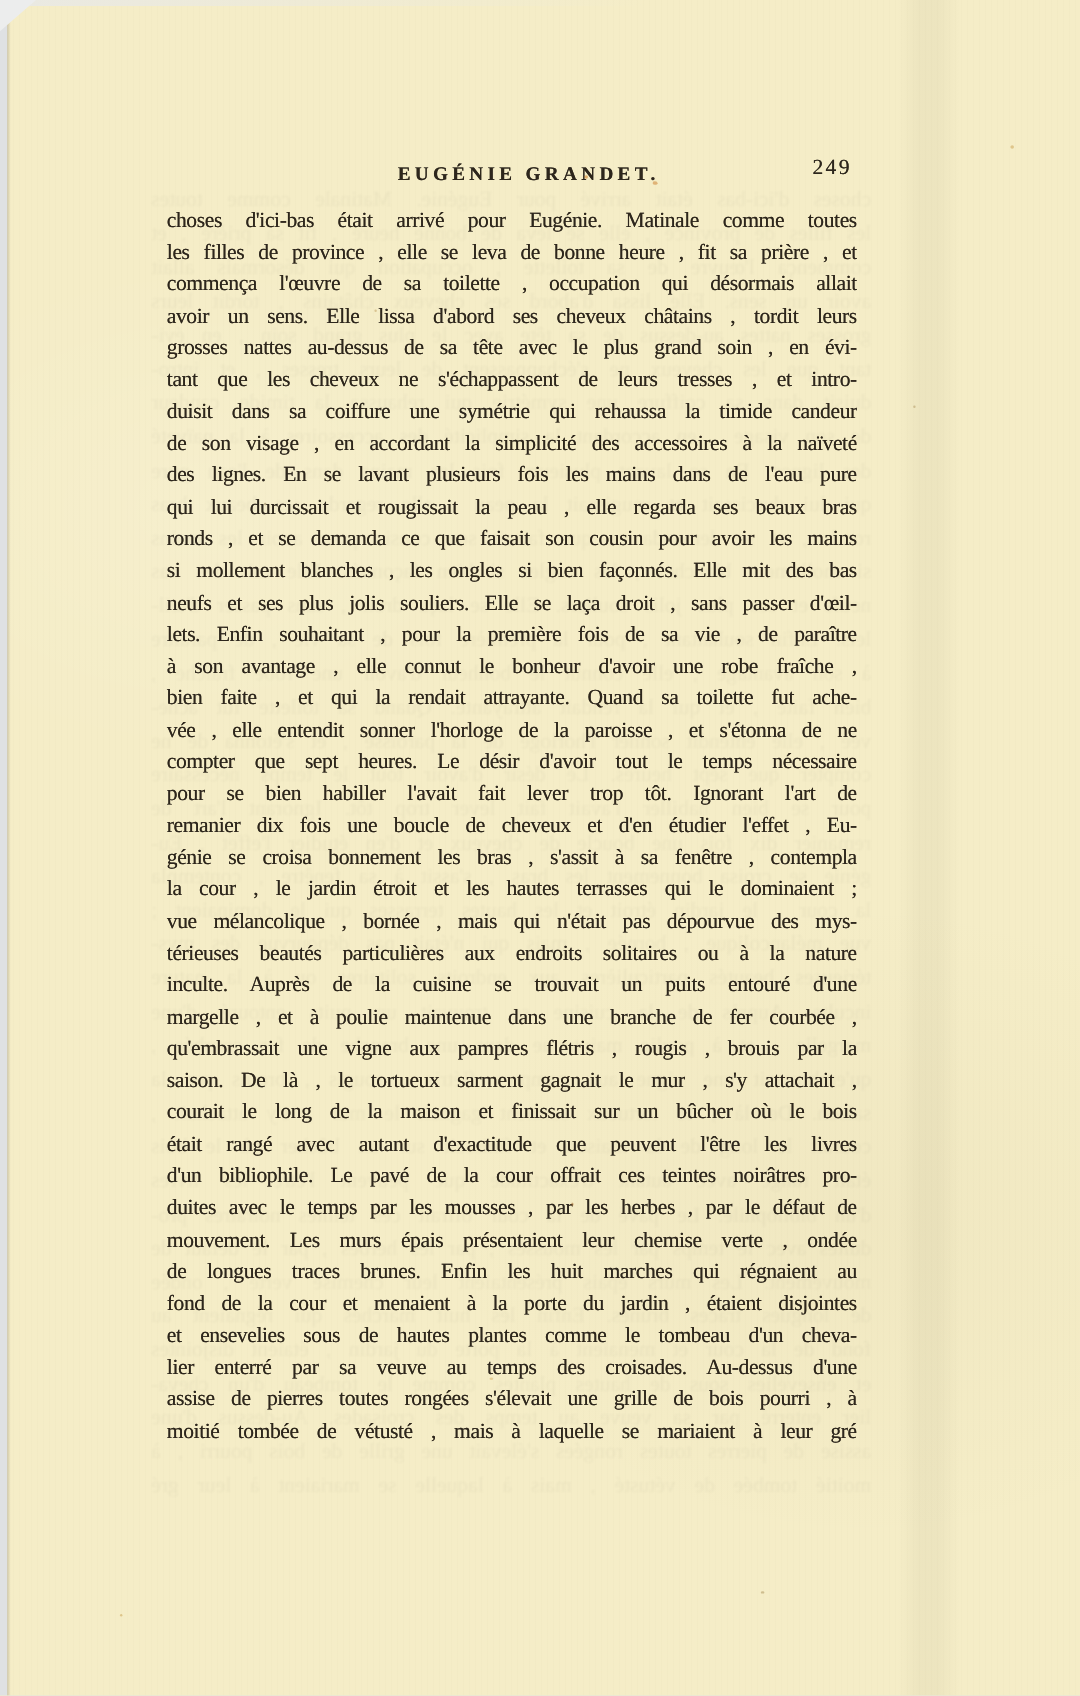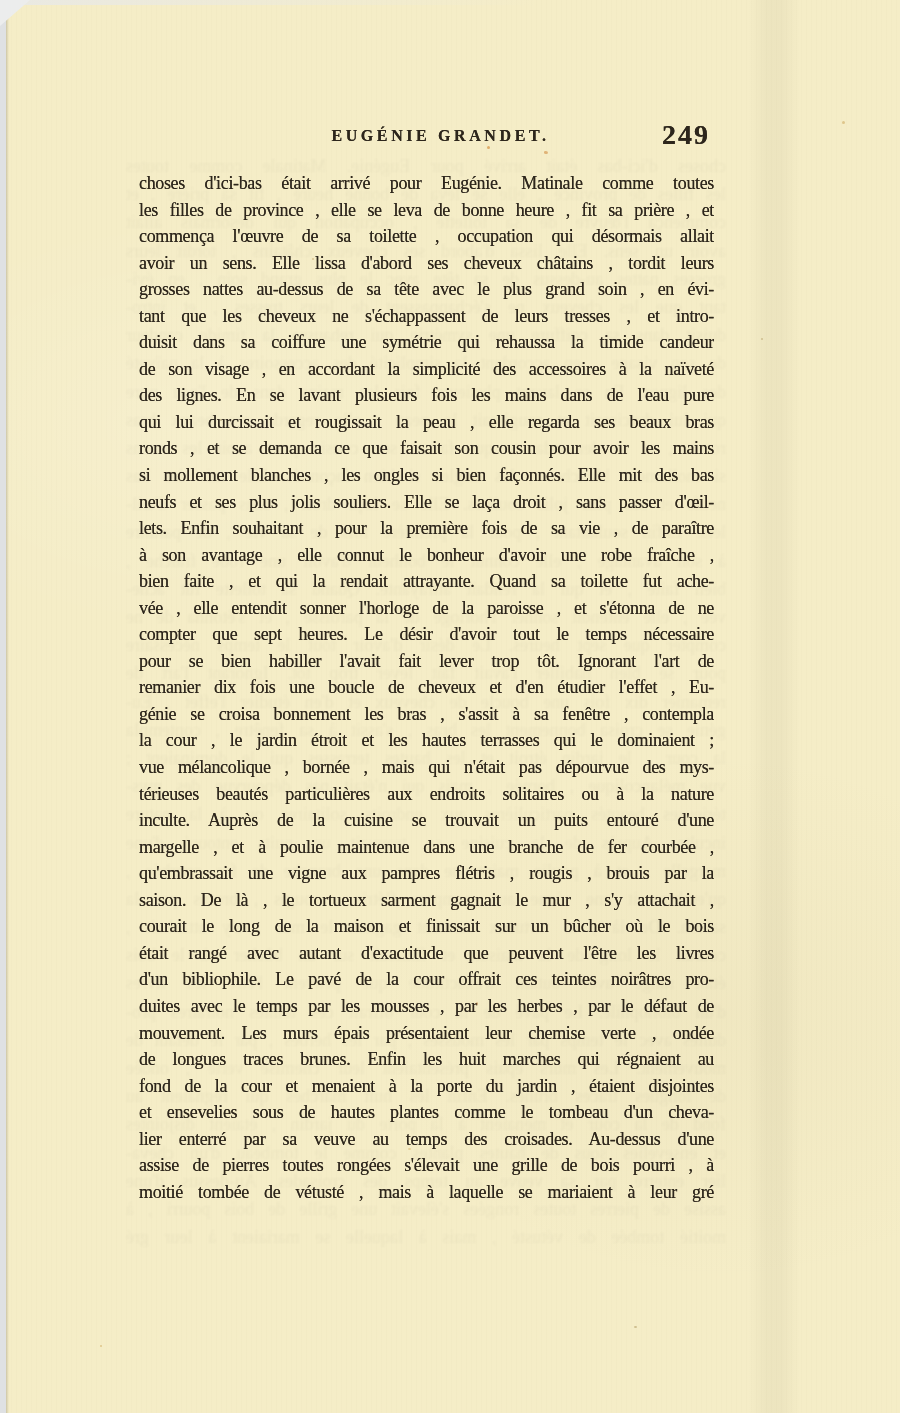--- a/index.html
+++ b/index.html
@@ -41,32 +41,32 @@
     clip-path:polygon(0 0, 100% 0, 0 100%);
   }
   
   .curl-band{
     position:absolute;top:0;bottom:0;left:748px;width:52px;
     background:linear-gradient(90deg, rgba(95,88,58,0) 0%, rgba(95,88,58,0.055) 35%, rgba(95,88,58,0.055) 65%, rgba(95,88,58,0) 100%);
     pointer-events:none;
   }
   
   .header{
-    position:absolute;top:124px;left:133px;width:575px;height:26px;
+    position:absolute;top:134px;left:133px;width:575px;height:26px;
     color:var(--ink);
   }
   .running-title{
     position:absolute;left:50%;top:3px;
     transform:translateX(-50%) translateX(14px);
     font-size:16px;font-weight:bold;letter-spacing:3.6px;white-space:nowrap;
     text-shadow:0 0 0.5px rgba(45,38,28,0.85);
   }
   .page-number{
     position:absolute;right:4px;top:-5px;
-    font-size:28px;font-weight:bold;letter-spacing:2px;
+    font-size:18px;font-weight:normal;letter-spacing:2px;
     text-shadow:0 0 0.5px rgba(45,38,28,0.85);
     margin-left:29px;
   }
   
   .body-text{
     position:absolute;top:170px;left:133px;width:575px;
     color:var(--ink);
     font-size:18px;letter-spacing:-0.35px;line-height:26.55px;
     text-shadow:0 0 0.55px rgba(45,38,28,0.8);
   }

